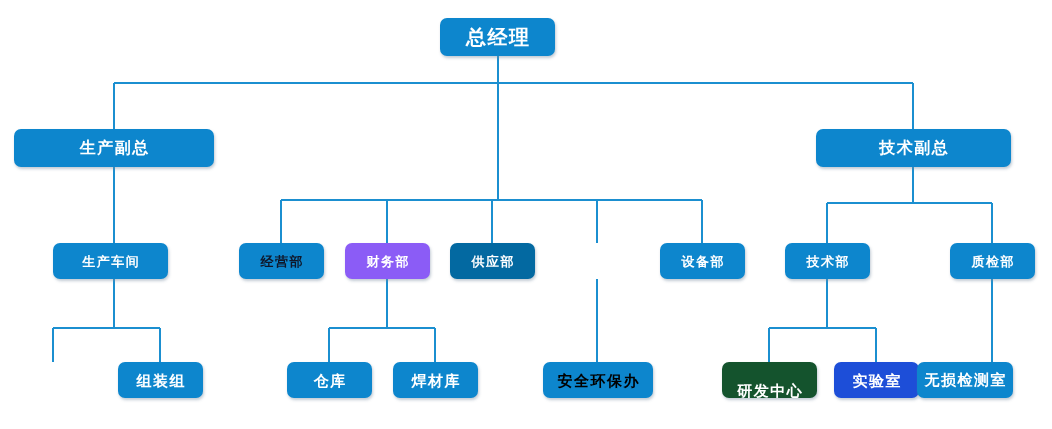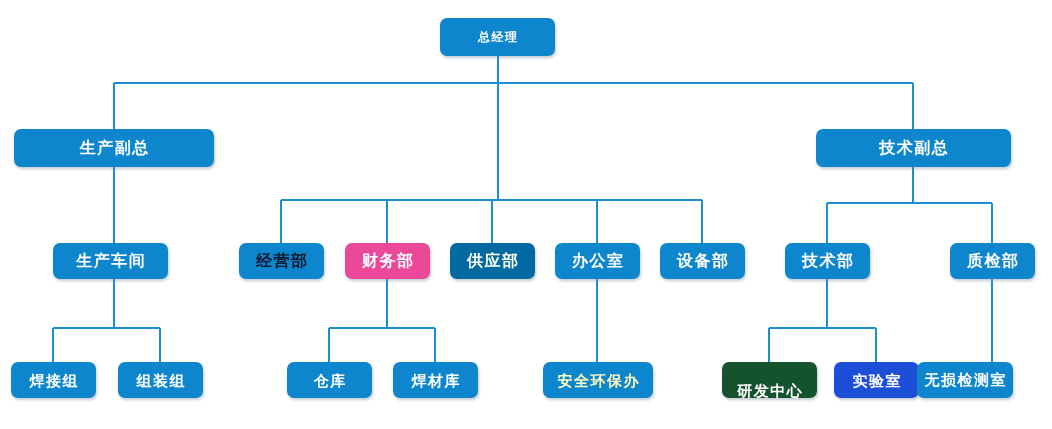--- a/index.html
+++ b/index.html
@@ -29,23 +29,23 @@
     border-radius:7px;
     font-weight:bold;
     font-size:16px;
     letter-spacing:1.5px;
     text-indent:1.5px;
     line-height:1;
     white-space:nowrap;
     box-shadow:1px 2px 3px rgba(120,140,160,0.45);
     z-index:2;
   }
-  .node.lvl1{font-size:12px;}
+  .node.lvl1{font-size:20px;}
   .node.lvl2{font-size:16px;}
-  .node.lvl3{font-size:16px;}
+  .node.lvl3{font-size:13px;}
   .node.lvl4{font-size:15px;}
 </style>
 </head>
 <body>
 
 <div id="chart">
   <svg id="links" width="1052" height="429" viewBox="0 0 1052 429">
       <path d="M 497.5 56 L 497.5 83" stroke="#1b8fd0" stroke-width="2" fill="none" shape-rendering="crispEdges"></path>
       <path d="M 114 83 L 913 83" stroke="#1b8fd0" stroke-width="2" fill="none" shape-rendering="crispEdges"></path>
       <path d="M 114 83 L 114 129" stroke="#1b8fd0" stroke-width="2" fill="none" shape-rendering="crispEdges"></path>
@@ -85,51 +85,45 @@
     </div>
     <div class="node lvl2" style="left: 816px; top: 129px; width: 195px; height: 38px; background: rgb(13, 134, 205); color: rgb(255, 255, 255);">
       <span>技术副总</span>
     </div>
     <div class="node lvl3" style="left: 53px; top: 243px; width: 115px; height: 36px; background: rgb(13, 134, 205); color: rgb(255, 255, 255);">
       <span>生产车间</span>
     </div>
     <div class="node lvl3" style="left: 239px; top: 243px; width: 85px; height: 36px; background: rgb(13, 134, 205); color: #0f172a;">
       <span>经营部</span>
     </div>
-    <div class="node lvl3" style="left: 345px; top: 243px; width: 85px; height: 36px; background: #ec4899; color: rgb(255, 255, 255);">
+    <div class="node lvl3" style="left: 345px; top: 243px; width: 85px; height: 36px; background: #8b5cf6; color: rgb(255, 255, 255);">
       <span>财务部</span>
     </div>
     <div class="node lvl3" style="left: 450px; top: 243px; width: 85px; height: 36px; background: #0369a1; color: rgb(255, 255, 255);">
       <span>供应部</span>
-    </div>
-    <div class="node lvl3" style="left: 555px; top: 243px; width: 85px; height: 36px; background: rgb(13, 134, 205); color: rgb(255, 255, 255);">
-      <span>办公室</span>
     </div>
     <div class="node lvl3" style="left: 660px; top: 243px; width: 85px; height: 36px; background: rgb(13, 134, 205); color: rgb(255, 255, 255);">
       <span>设备部</span>
     </div>
     <div class="node lvl3" style="left: 785px; top: 243px; width: 85px; height: 36px; background: rgb(13, 134, 205); color: rgb(255, 255, 255);">
       <span>技术部</span>
     </div>
     <div class="node lvl3" style="left: 950px; top: 243px; width: 85px; height: 36px; background: rgb(13, 134, 205); color: rgb(255, 255, 255);">
       <span>质检部</span>
     </div>
-    <div class="node lvl4" style="left: 11px; top: 362px; width: 85px; height: 36px; background: rgb(13, 134, 205); color: rgb(255, 255, 255);">
-      <span>焊接组</span>
-    </div>
     <div class="node lvl4" style="left: 118px; top: 362px; width: 85px; height: 36px; background: rgb(13, 134, 205); color: rgb(255, 255, 255);">
       <span>组装组</span>
     </div>
     <div class="node lvl4" style="left: 287px; top: 362px; width: 85px; height: 36px; background: rgb(13, 134, 205); color: rgb(255, 255, 255);">
       <span>仓库</span>
     </div>
     <div class="node lvl4" style="left: 393px; top: 362px; width: 85px; height: 36px; background: rgb(13, 134, 205); color: rgb(255, 255, 255);">
       <span>焊材库</span>
     </div>
-    <div class="node lvl4" style="left: 543px; top: 362px; width: 110px; height: 36px; background: rgb(13, 134, 205); color: #fef9c3;">
+    <div class="node lvl4" style="left: 543px; top: 362px; width: 110px; height: 36px; background: rgb(13, 134, 205); color: #000000;">
       <span>安全环保办</span>
     </div>
     <div class="node lvl4" style="left: 722px; top: 362px; width: 95px; height: 36px; background: #14532d; color: rgb(255, 255, 255); align-items: flex-end;">
       <span>研发中心</span>
     </div>
     <div class="node lvl4" style="left: 834px; top: 362px; width: 85px; height: 36px; background: #1d4ed8; color: rgb(255, 255, 255);">
       <span>实验室</span>
     </div>
     <div class="node lvl4" style="left: 917px; top: 362px; width: 96px; height: 36px; background: rgb(13, 134, 205); color: rgb(255, 255, 255); font-family: Liberation Serif, serif;">
       <span>无损检测室</span>

